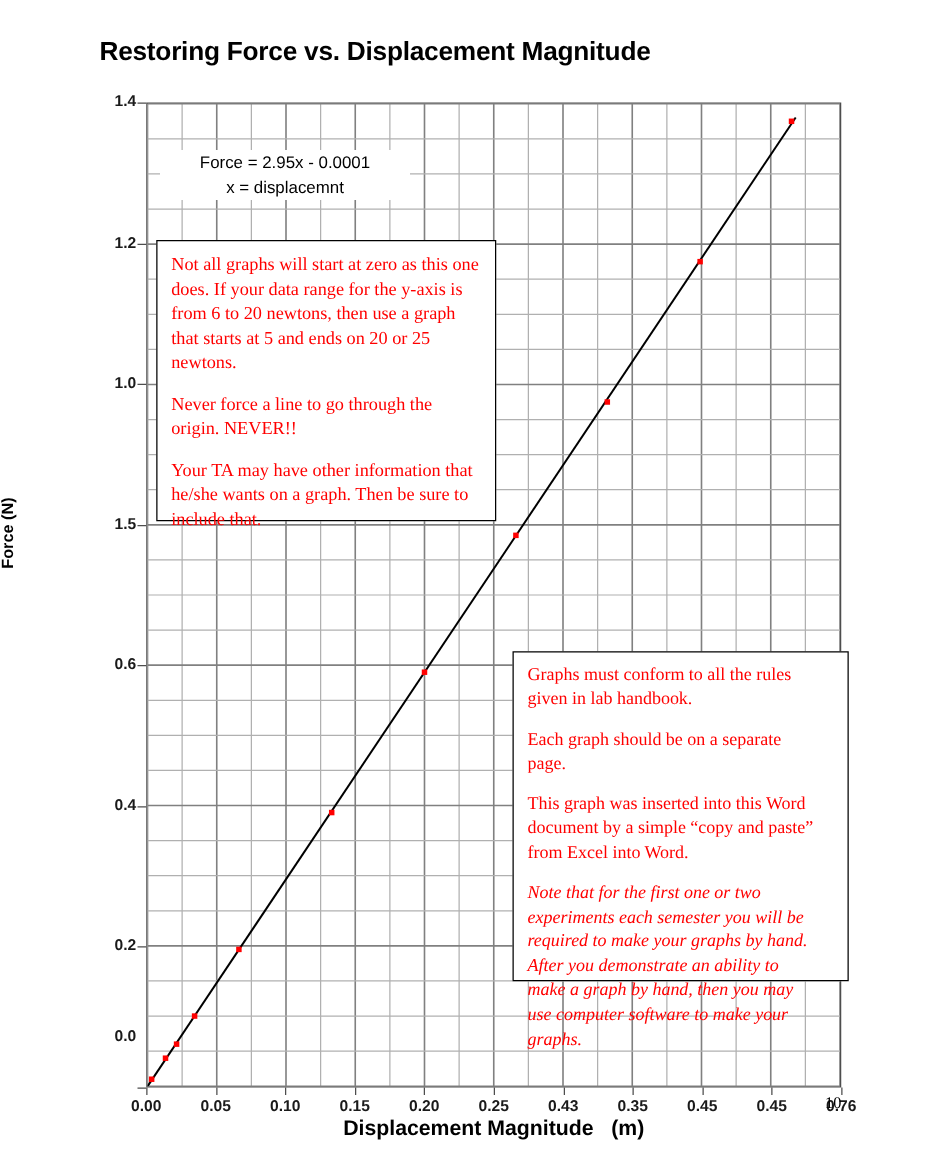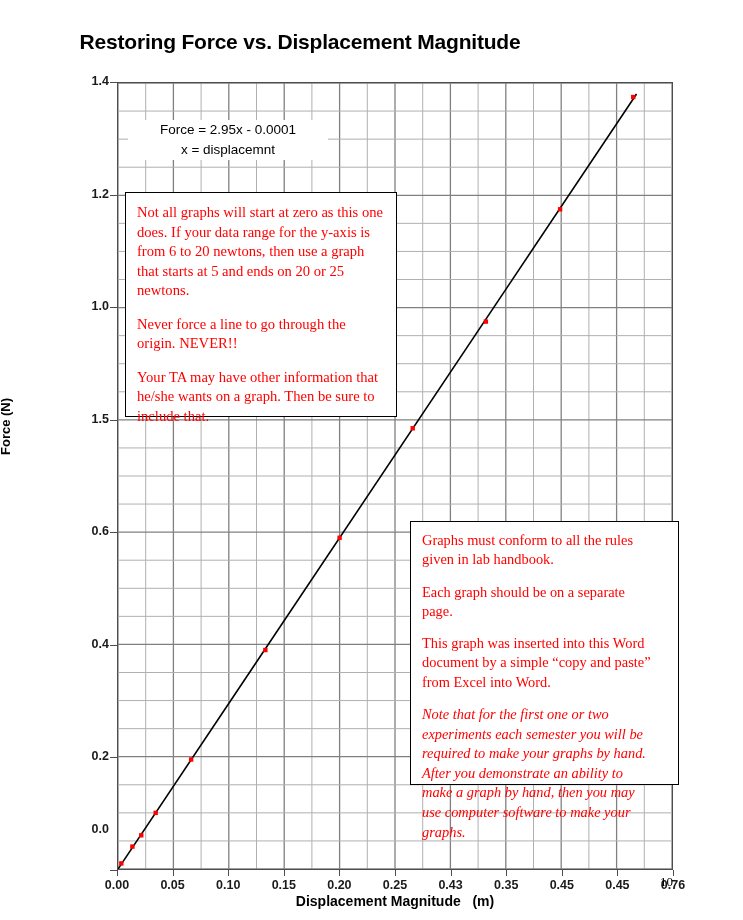--- a/index.html
+++ b/index.html
@@ -99,21 +99,21 @@
     color: #000000;
     white-space: nowrap;
     font-family: "Liberation Sans", sans-serif;
   }
   #x-axis-title {
     position: absolute;
     left: 117px;
     top: 893px;
     width: 556px;
     text-align: center;
-    font-size: 14px;
+    font-size: 17px;
     font-weight: bold;
     color: #000000;
     font-family: "Liberation Sans", sans-serif;
     white-space: pre;
   }
 
   
   #equation-box {
     position: absolute;
     left: 128px;

